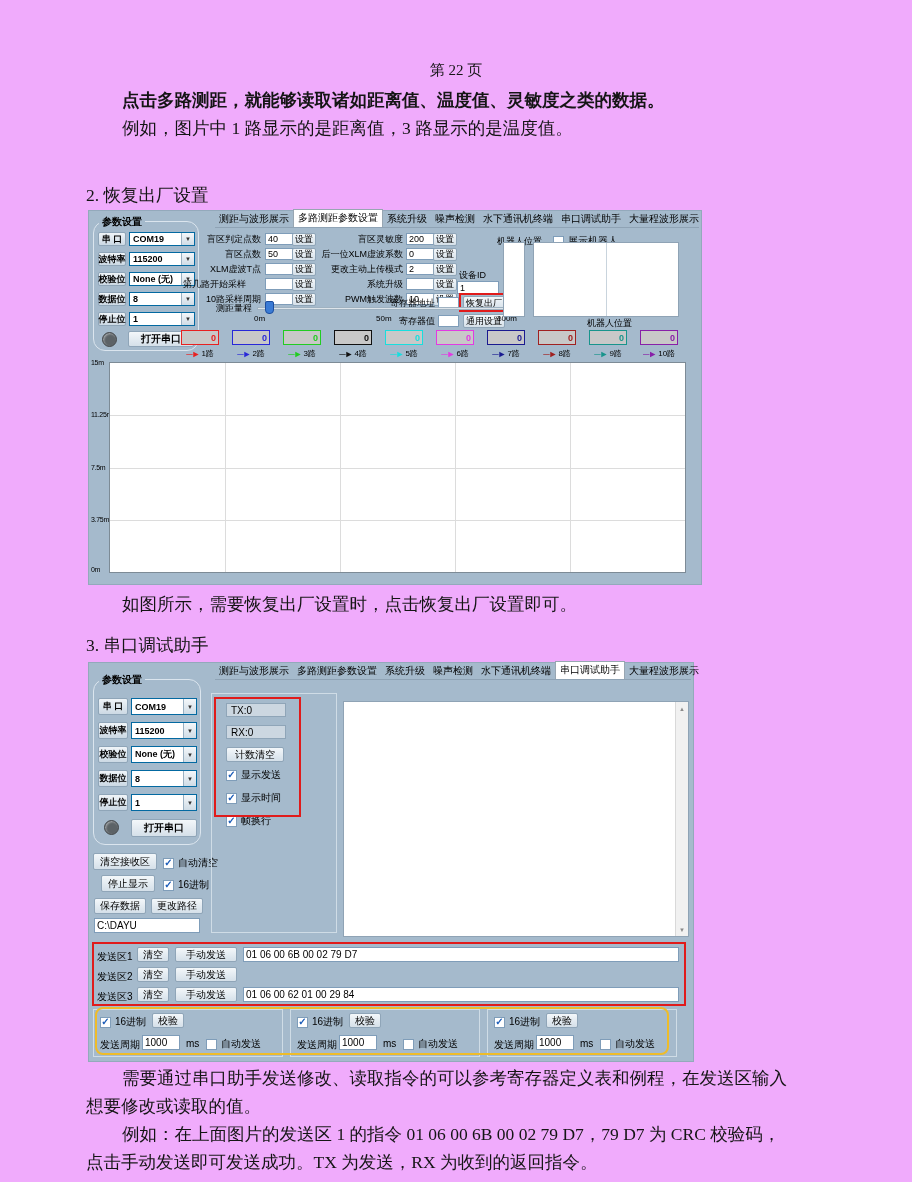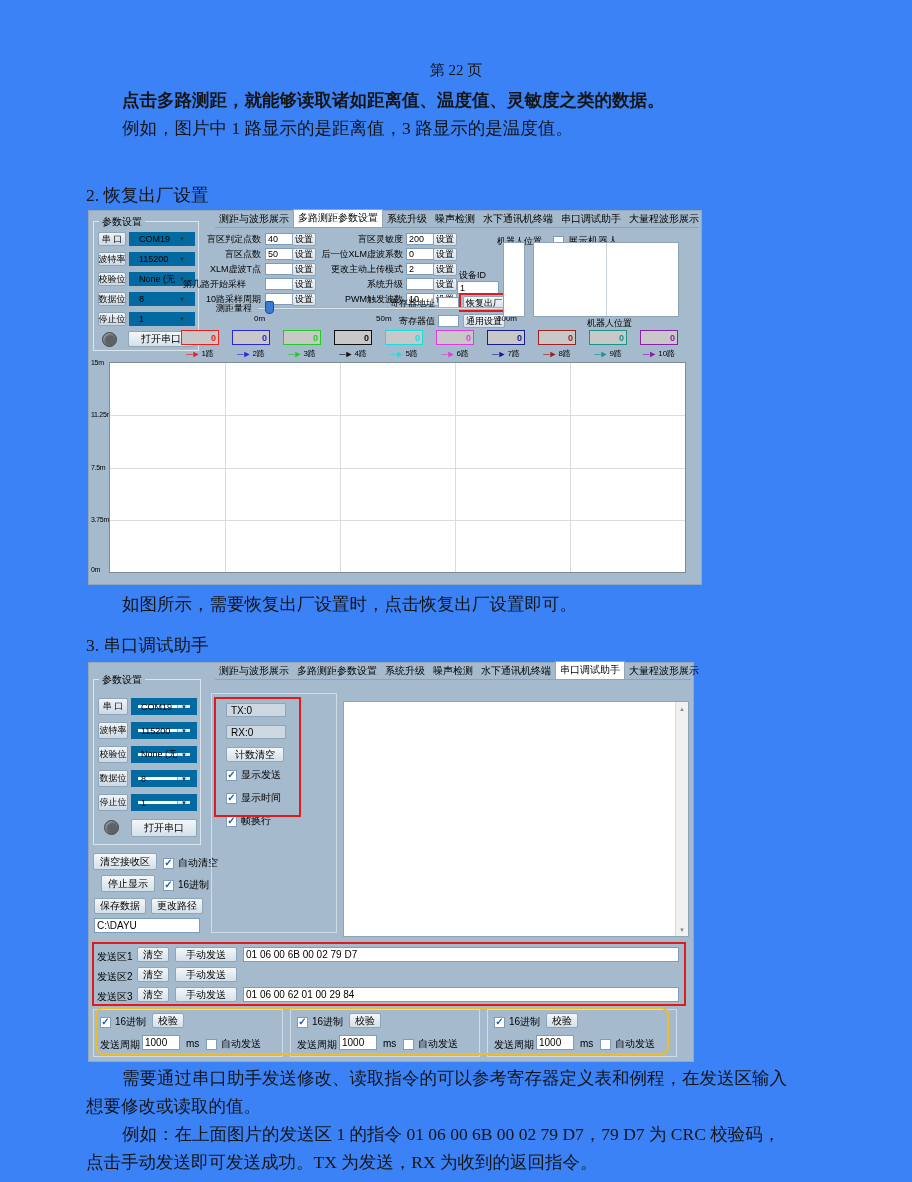--- a/index.html
+++ b/index.html
@@ -1,44 +1,44 @@
 <!DOCTYPE html>
 <html><head>
 <meta charset="utf-8">
 <style>
   html,body{margin:0;padding:0;background:#888;}
-  .page{position:relative;width:912px;height:1182px;background:#3b82f6;margin:0 auto;
+  .page{position:relative;width:912px;height:1182px;background:#f0abfc;margin:0 auto;
         font-family:"Liberation Serif",serif;color:#151515;overflow:hidden;}
   .doc-line{position:absolute;font-size:17.5px;white-space:nowrap;}
   .doc-center{left:0;width:100%;text-align:center;font-size:15px;}
 
   
   .shot{position:absolute;background:#a5bacc;border:1px solid #93a9bb;
         font-family:"Liberation Sans",sans-serif;font-size:10px;color:#000;}
   .shot *{box-sizing:border-box;}
   .abs{position:absolute;}
 
   
   .tabs{position:absolute;display:flex;align-items:flex-end;border-bottom:1px solid #8fa3b5;height:16px;}
   .tab{padding:1px 4px 1px 4px;white-space:nowrap;font-size:10px;}
   .tab.active{background:#fff;border:1px solid #98a6b2;border-bottom:none;padding-bottom:2px;}
 
   
-  .group{position:absolute;border:1px solid #dbe5ee;border-radius:0;}
+  .group{position:absolute;border:1px solid #dbe5ee;border-radius:12px;font-weight:bold;}
   .group-title{position:absolute;top:-7px;left:5px;background:#a5bacc;padding:0 3px;font-size:10px;white-space:nowrap;}
   .panel{position:absolute;border:1px solid #cfdce6;}
 
   
   .lbl3d{background:linear-gradient(#eff4f8,#ccd9e4);border:1px solid #8fa5b8;border-radius:2px;
          display:flex;align-items:center;justify-content:center;font-size:9px;white-space:nowrap;}
   .btn{background:linear-gradient(#f3f7fa,#d5e0e9);border:1px solid #8fa5b8;border-radius:2px;
        display:flex;align-items:center;justify-content:center;font-size:10px;white-space:nowrap;cursor:default;}
   .inp{position:absolute;background:#fff;border:1px solid #7f9db9;font-size:9px;padding:0 2px;
        font-family:"Liberation Sans",sans-serif;outline:none;}
-  .dd{position:absolute;background:#fff;border:7px solid #0369a1;display:flex;align-items:center;
+  .dd{position:absolute;background:#fff;border:1px solid #0369a1;display:flex;align-items:center;
       font-size:9px;padding-left:3px;}
   .dd .ddv{flex:1;white-space:nowrap;overflow:hidden;}
   .dd .arrow{width:13px;align-self:stretch;background:linear-gradient(#f4f7fa,#cfdce6);
       border-left:1px solid #9ab0c2;display:flex;align-items:center;justify-content:center;color:#333;}
   .dd .arrow::after{content:"\25BC";font-size:6px;}
   .cbrow{position:absolute;display:flex;align-items:center;gap:4px;font-size:10px;white-space:nowrap;}
   .cb{width:11px;height:11px;background:#fff;border:1px solid #7f9db9;display:inline-flex;
       align-items:center;justify-content:center;color:#1b5cb8;flex:none;}
   .cb.on::after{content:"\2713";font-size:10px;font-weight:bold;margin-top:-2px;}
   .circle-ind{position:absolute;width:15px;height:15px;border-radius:50%;background:#5c6266;

